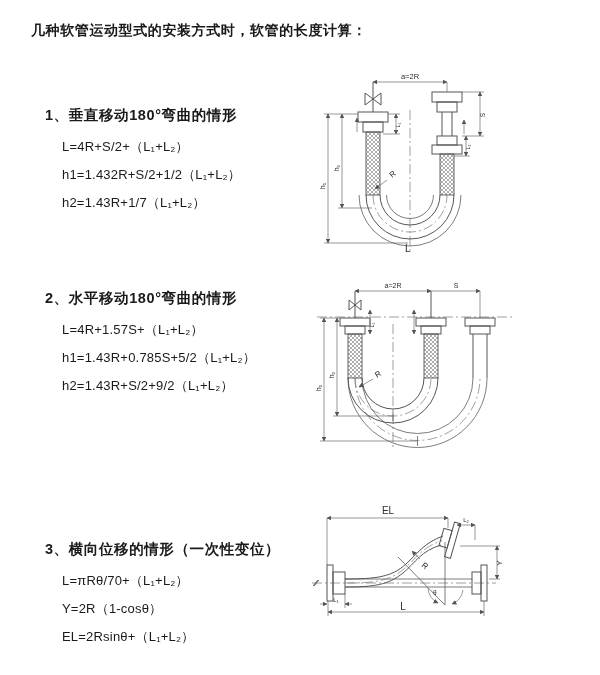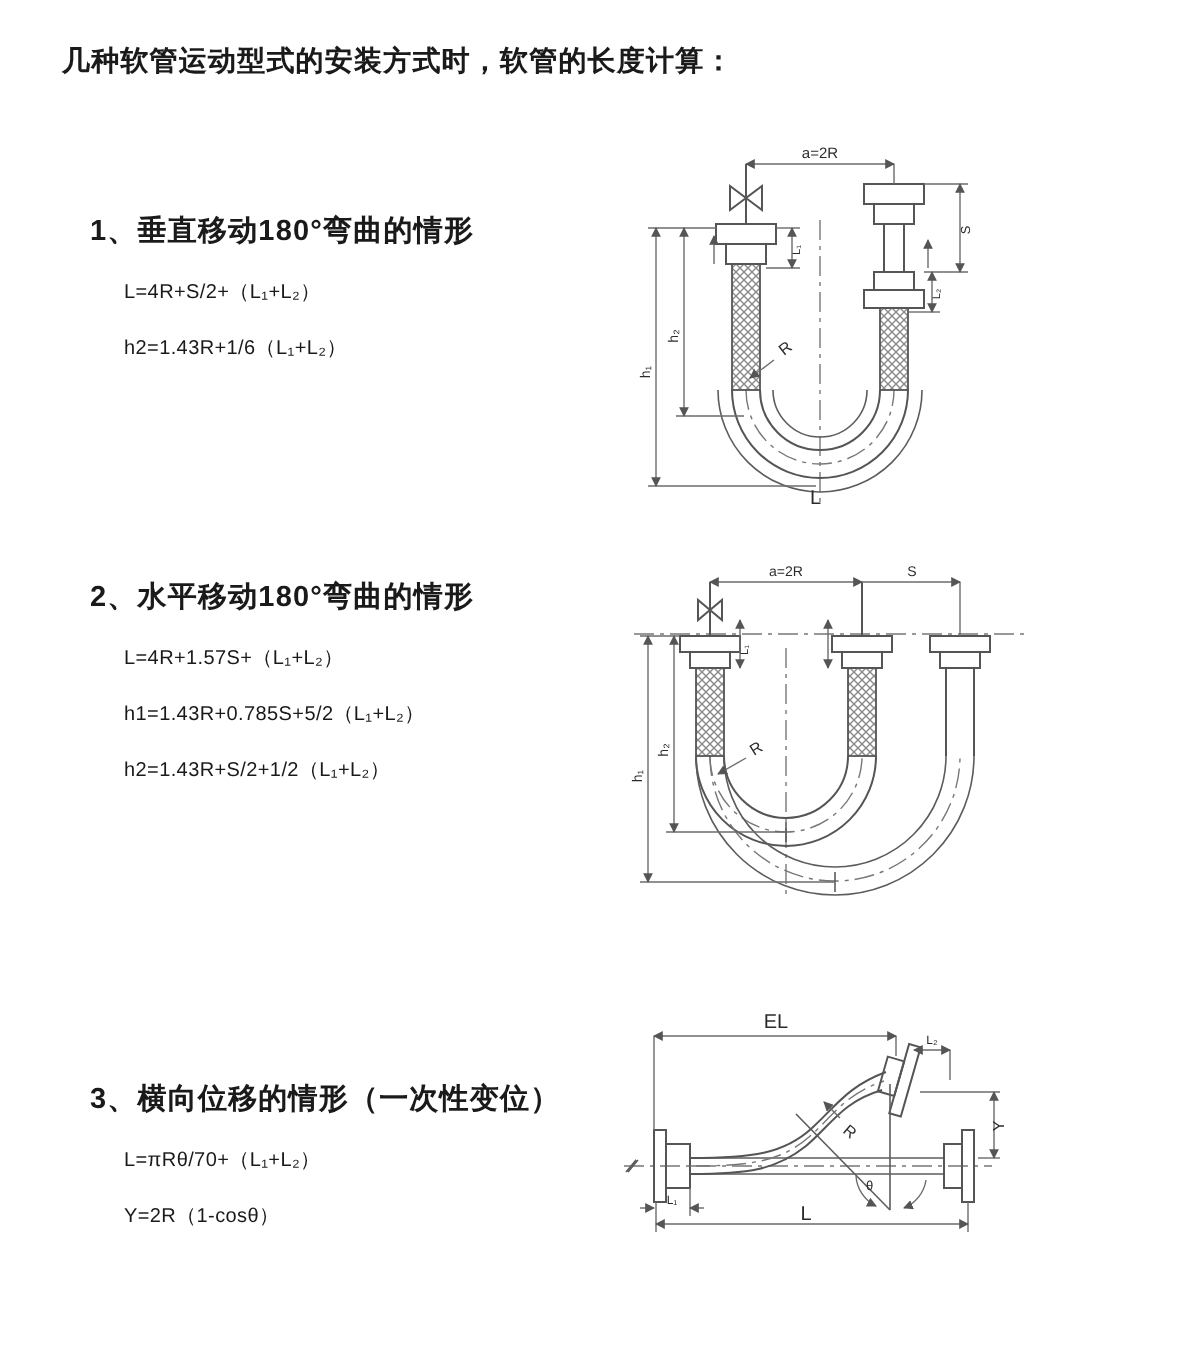--- a/index.html
+++ b/index.html
@@ -4,21 +4,21 @@
 <style>
   html,body{margin:0;padding:0;background:#fff;}
   .page{position:relative;width:600px;height:675px;background:#ffffff;overflow:hidden;
         font-family:"Liberation Sans","DejaVu Sans",sans-serif;color:#1a1a1a;}
   .title{position:absolute;left:31px;top:22px;font-size:14px;font-weight:700;letter-spacing:.6px;white-space:nowrap;}
   .section{position:absolute;left:45px;width:275px;}
   #s1{top:106px}
   #s2{top:289px}
   #s3{top:540px}
   .heading{font-size:14.5px;font-weight:700;letter-spacing:.6px;margin:0 0 8px 0;white-space:nowrap;}
-  .formula{font-size:10px;line-height:28px;margin-left:17px;letter-spacing:.2px;white-space:nowrap;}
+  .formula{font-size:13px;line-height:28px;margin-left:17px;letter-spacing:.2px;white-space:nowrap;}
   .diagram{position:absolute;}
   #d1{left:312px;top:68px}
   #d2{left:311px;top:280px}
   #d3{left:300px;top:500px}
   svg{display:block}
   svg text{font-family:"Liberation Sans","DejaVu Sans",sans-serif;fill:#2b2b2b;}
   .obj{stroke:#555;stroke-width:1;fill:none;}
   .objthin{stroke:#5c5c5c;stroke-width:.8;fill:none;}
   .dim{stroke:#6b6b6b;stroke-width:.7;fill:none;}
   .cl{stroke:#777;stroke-width:.7;fill:none;stroke-dasharray:10 3 2 3;}
@@ -27,34 +27,36 @@
 </head>
 <body>
 
 <div class="page">
 
   <div class="title">几种软管运动型式的安装方式时，软管的长度计算：</div>
 
   <div class="section" id="s1">
     <div class="heading">1、垂直移动180°弯曲的情形</div>
     <div class="formula">L=4R+S/2+（L₁+L₂）</div>
-    <div class="formula">h2=1.43R+1/6（L₁+L₂）</div>
+    <div class="formula">h1=1.432R+S/2+1/2（L₁+L₂）</div>
+    <div class="formula">h2=1.43R+1/7（L₁+L₂）</div>
   </div>
 
   <div class="section" id="s2">
     <div class="heading">2、水平移动180°弯曲的情形</div>
     <div class="formula">L=4R+1.57S+（L₁+L₂）</div>
     <div class="formula">h1=1.43R+0.785S+5/2（L₁+L₂）</div>
-    <div class="formula">h2=1.43R+S/2+1/2（L₁+L₂）</div>
+    <div class="formula">h2=1.43R+S/2+9/2（L₁+L₂）</div>
   </div>
 
   <div class="section" id="s3">
     <div class="heading">3、横向位移的情形（一次性变位）</div>
     <div class="formula">L=πRθ/70+（L₁+L₂）</div>
     <div class="formula">Y=2R（1-cosθ）</div>
+    <div class="formula">EL=2Rsinθ+（L₁+L₂）</div>
   </div>
 
   <div class="diagram" id="d1">
     <svg width="282" height="192" viewBox="0 0 282 192">
       <defs>
         <marker id="ar1" viewBox="0 0 10 10" refX="9" refY="5" markerWidth="7" markerHeight="7" orient="auto-start-reverse">
           <path d="M0,0 L10,5 L0,10 z" fill="#555"></path>
         </marker>
         <pattern id="hz1" width="4" height="4" patternUnits="userSpaceOnUse">
           <path d="M0,0 l4,4 M4,0 l-4,4" stroke="#8a8a8a" stroke-width=".7"></path>

